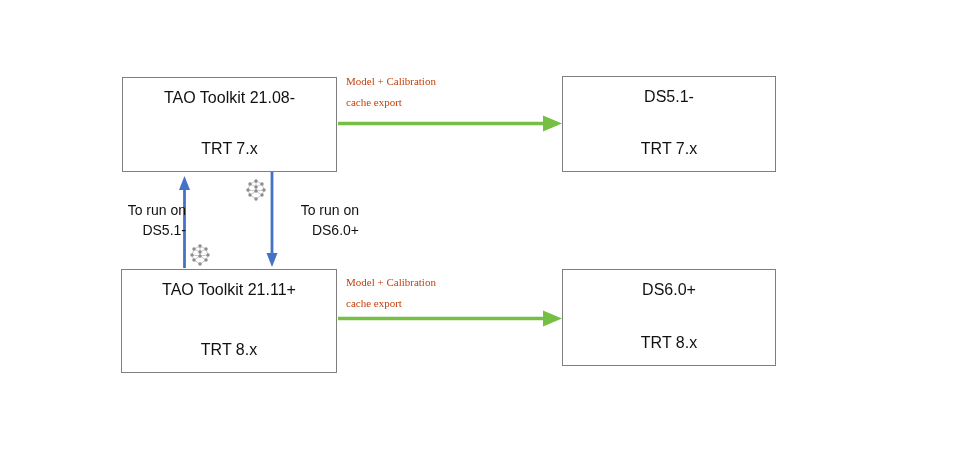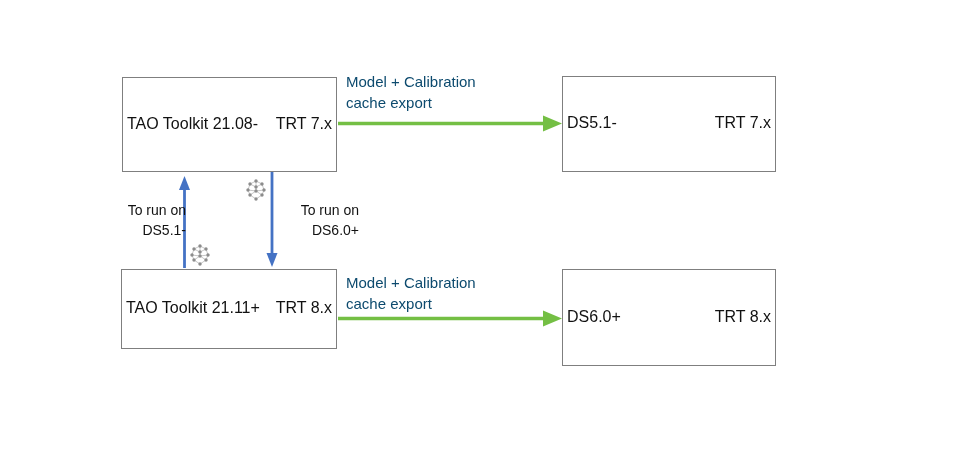--- a/index.html
+++ b/index.html
@@ -15,47 +15,48 @@
     background: #ffffff;
     overflow: hidden;
     color: #111111;
   }
   .node-box {
     position: absolute;
     box-sizing: border-box;
     background: #ffffff;
     border: 1.6px solid var(--border-color, #7f7f7f);
     display: flex;
-    flex-direction: row;
+    flex-direction: column;
     align-items: center;
     justify-content: space-between;
     padding: 10px 4px 12px 4px;
     font-size: 16px;
     line-height: 20px;
     text-align: center;
     color: #111111;
   }
   #box-tao-2108 { left: 122px; top: 77px;  width: 215px; height: 95px; }
   #box-ds-51    { left: 562px; top: 76px;  width: 214px; height: 96px; }
-  #box-tao-2111 { left: 121px; top: 269px; width: 216px; height: 80px; }
+  #box-tao-2111 { left: 121px; top: 269px; width: 216px; height: 104px; }
   #box-ds-60    { left: 562px; top: 269px; width: 214px; height: 97px; }
 
   #arrows-layer {
     position: absolute;
     left: 0; top: 0;
     width: 971px; height: 475px;
     pointer-events: none;
   }
 
   .edge-label {
     position: absolute;
-    font-size: 15px;
+    font-size: 11px;
     line-height: 21px;
     white-space: nowrap;
-    color: #0c4a6e;
+    color: #c2410c;
+    font-family: Liberation Serif, serif;
   }
   #label-export-top    { left: 346px; top: 71px;  text-align: left; }
   #label-export-bottom { left: 346px; top: 272px; text-align: left; }
   .run-label {
     position: absolute;
     width: 80px;
     font-size: 14px;
     line-height: 20px;
     text-align: right;
     color: #111111;

